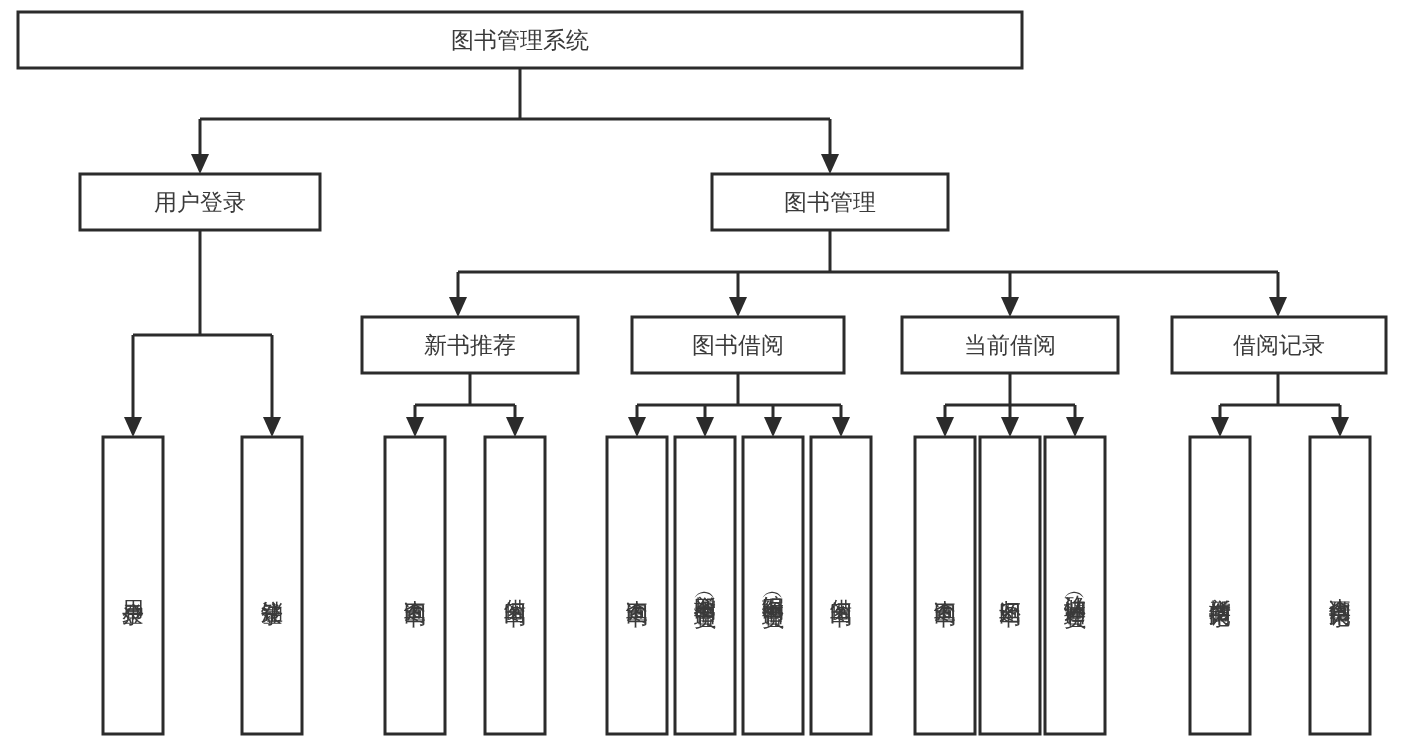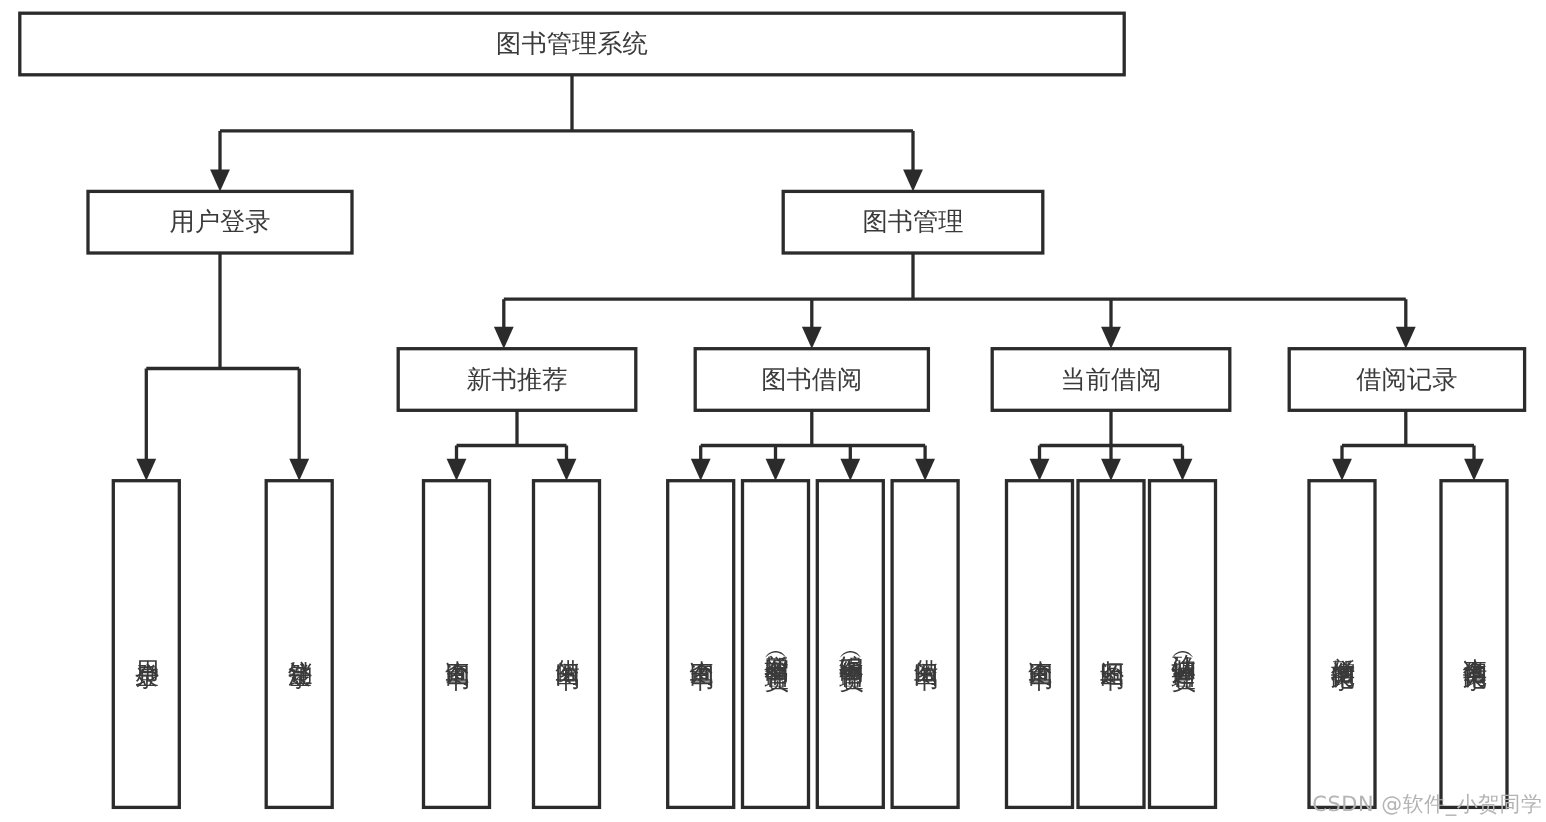--- a/index.html
+++ b/index.html
@@ -189,14 +189,13 @@
       <div class="leaf-label" style="left: 607px; top: 437px; width: 60px; height: 297px;">查询图书</div>
       <div class="leaf-label" style="left: 675px; top: 437px; width: 60px; height: 297px;">新增图书（管理员）</div>
       <div class="leaf-label" style="left: 743px; top: 437px; width: 60px; height: 297px;">编辑图书（管理员）</div>
       <div class="leaf-label" style="left: 811px; top: 437px; width: 60px; height: 297px;">借阅图书</div>
       <div class="leaf-label" style="left: 915px; top: 437px; width: 60px; height: 297px;">查询图书</div>
       <div class="leaf-label" style="left: 980px; top: 437px; width: 60px; height: 297px;">归还图书</div>
       <div class="leaf-label" style="left: 1045px; top: 437px; width: 60px; height: 297px;">确认归还（管理员）</div>
       <div class="leaf-label" style="left: 1190px; top: 437px; width: 60px; height: 297px;">新增借阅记录</div>
       <div class="leaf-label" style="left: 1310px; top: 437px; width: 60px; height: 297px;">查询借阅记录</div>
     </div>
-  <div class="watermark" style="left: 1193px; top: 718px;">CSDN @软件_小贺同学</div>
 </div>
 
 </body></html>

